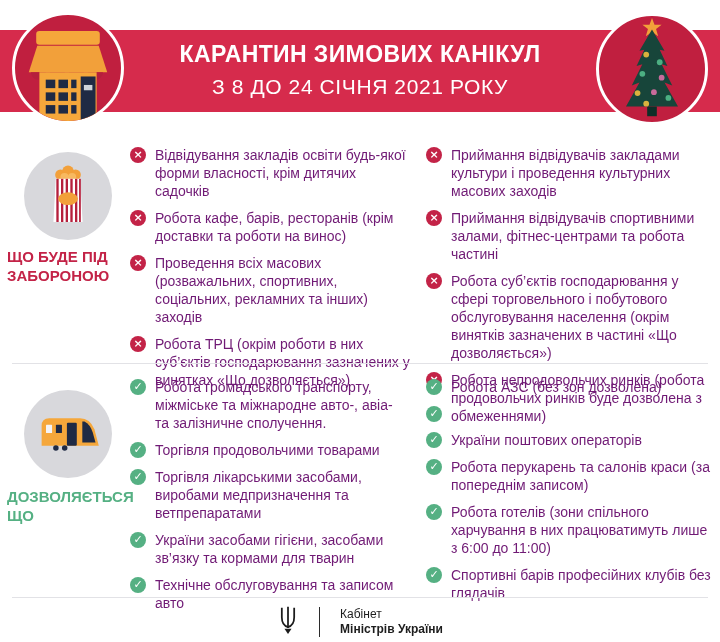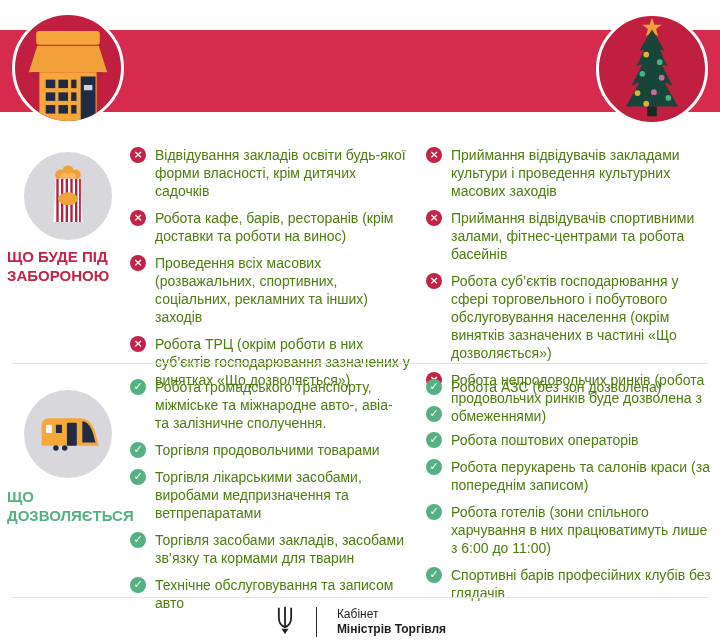--- a/index.html
+++ b/index.html
@@ -34,39 +34,43 @@
   .col-ban-right{top:146px;left:426px;width:290px;}
   .col-ok-left{top:378px;left:130px;width:280px;}
   .col-ok-right{top:378px;left:426px;width:290px;}
   .col ul{list-style:none;margin:0;padding:0;}
   .item{display:flex;gap:9px;margin-bottom:9px;}
   .bullet{flex:0 0 16px;width:16px;height:16px;border-radius:50%;color:#fff;
           font-size:11px;line-height:16px;text-align:center;font-weight:bold;margin-top:1px;
           font-family:"DejaVu Sans",sans-serif;}
   .bullet-ban{background:#c32347;}
   .bullet-ok{background:#55b083;}
-  .itext{font-size:14px;line-height:18px;color:#4d7c0f;}
+  .itext{font-size:14px;line-height:18px;color:#701a75;}
 
   
   .hr{position:absolute;left:12px;width:696px;height:1px;background:#e2e2e6;}
   .hr-1{top:363px;}
   .hr-2{top:597px;}
   .footer{position:absolute;top:605px;left:0;width:720px;display:flex;
           justify-content:center;align-items:center;gap:20px;}
   .vline{width:1px;height:30px;background:#2b2b2b;}
   .org{font-size:12px;color:#1d1d1d;line-height:15px;}
   .org-l1{font-weight:400;}
   .org-l2{font-weight:bold;}
 </style>
 </head>
 <body>
 
 <div class="canvas">
 
   <div class="band"></div>
+  <div class="header-text">
+    <div class="title">КАРАНТИН ЗИМОВИХ КАНІКУЛ</div>
+    <div class="subtitle">З 8 ДО 24 СІЧНЯ 2021 РОКУ</div>
+  </div>
 
   <div class="hcircle hcircle-shop">
     <span>
       <svg width="106" height="106" viewBox="0 0 100 100">
         <rect x="20" y="15" width="60" height="13" rx="3" fill="#f5a73b"></rect>
         <polygon points="13,54 87,54 79,29 21,29" fill="#f2a03a"></polygon>
         <path d="M15 54 a7 7 0 0 0 14 0 z M33 54 a7 7 0 0 0 14 0 z M51 54 a7 7 0 0 0 14 0 z M69 54 a7 7 0 0 0 14 0 z" fill="#b51f3c"></path>
         <rect x="23" y="54" width="54" height="46" fill="#f5a73b"></rect>
         <g fill="#1f2a44">
           <rect x="29" y="61" width="9" height="8"></rect>
@@ -155,21 +159,21 @@
   </div>
 
   <div class="col col-ban-right">
     <ul>
       <li class="item">
         <span class="bullet bullet-ban">×</span>
         <span class="itext">Приймання відвідувачів закладами культури і проведення культурних масових заходів</span>
         </li>
       <li class="item">
         <span class="bullet bullet-ban">×</span>
-        <span class="itext">Приймання відвідувачів спортивними залами, фітнес-центрами та робота басейнів</span>
+        <span class="itext">Приймання відвідувачів спортивними залами, фітнес-центрами та робота частині</span>
         </li>
       <li class="item">
         <span class="bullet bullet-ban">×</span>
         <span class="itext">Робота суб’єктів господарювання у сфері торговельного і побутового обслуговування населення (окрім винятків зазначених в частині «Що дозволяється»)</span>
         </li>
       <li class="item">
         <span class="bullet bullet-ban">×</span>
         <span class="itext">Робота непродовольчих ринків (робота продовольчих ринків буде дозволена з обмеженнями)</span>
         </li>
     </ul>
@@ -184,61 +188,61 @@
         <path d="M90 26 q10 5 15 20 l5 18 h-24 V26 z" fill="#1f2a44"></path>
         <rect x="58" y="28" width="18" height="42" rx="2" fill="#1f2a44"></rect>
         <rect x="20" y="32" width="11" height="15" rx="1" fill="#f4f4f6"></rect>
         <rect x="38" y="32" width="11" height="15" rx="1" fill="#1f2a44"></rect>
         <circle cx="38" cy="74" r="5" fill="#1f2a44"></circle>
         <circle cx="54" cy="74" r="5" fill="#1f2a44"></circle>
       </svg>
     </span>
   </div>
   <div class="slabel slabel-ok">
+    <div>ДОЗВОЛЯЄТЬСЯ</div>
     <div>ЩО</div>
-    <div>ДОЗВОЛЯЄТЬСЯ</div>
   </div>
 
   <div class="col col-ok-left">
     <ul>
       <li class="item">
         <span class="bullet bullet-ok">✓</span>
         <span class="itext">Робота громадського транспорту, міжміське та міжнародне авто-, авіа- та залізничне сполучення.</span>
         </li>
       <li class="item">
         <span class="bullet bullet-ok">✓</span>
         <span class="itext">Торгівля продовольчими товарами</span>
         </li>
       <li class="item">
         <span class="bullet bullet-ok">✓</span>
         <span class="itext">Торгівля лікарськими засобами, виробами медпризначення та ветпрепаратами</span>
         </li>
       <li class="item">
         <span class="bullet bullet-ok">✓</span>
-        <span class="itext">Торгівля засобами закладів, засобами зв’язку та кормами для тварин</span>
+        <span class="itext">України засобами гігієни, засобами зв’язку та кормами для тварин</span>
         </li>
       <li class="item">
         <span class="bullet bullet-ok">✓</span>
         <span class="itext">Технічне обслуговування та записом авто</span>
         </li>
     </ul>
   </div>
 
   <div class="col col-ok-right">
     <ul>
       <li class="item">
         <span class="bullet bullet-ok">✓</span>
         <span class="itext">Робота АЗС (без зон дозволена)</span>
         </li>
       <li class="item">
         <span class="bullet bullet-ok">✓</span>
         </li>
       <li class="item">
         <span class="bullet bullet-ok">✓</span>
-        <span class="itext">Робота поштових операторів</span>
+        <span class="itext">України поштових операторів</span>
         </li>
       <li class="item">
         <span class="bullet bullet-ok">✓</span>
         <span class="itext">Робота перукарень та салонів краси (за попереднім записом)</span>
         </li>
       <li class="item">
         <span class="bullet bullet-ok">✓</span>
         <span class="itext">Робота готелів (зони спільного харчування в них працюватимуть лише з 6:00 до 11:00)</span>
         </li>
       <li class="item">
@@ -254,17 +258,17 @@
     <span>
       <svg width="22" height="30" viewBox="0 0 24 34">
         <path d="M5 3 v11 c0 7 3 10 7 11 c4 -1 7 -4 7 -11 V3" fill="none" stroke="#1c1c1c" stroke-width="2"></path>
         <path d="M12 2 v24" fill="none" stroke="#1c1c1c" stroke-width="2"></path>
         <path d="M12 33 l-4 -6 h8 z" fill="#1c1c1c"></path>
       </svg>
     </span>
     <span class="vline"></span>
     <span class="org">
       <div class="org-l1">Кабінет</div>
-      <div class="org-l2">Міністрів Торгівля</div>
+      <div class="org-l2">Міністрів України</div>
     </span>
   </div>
 
 </div>
 
 </body></html>

